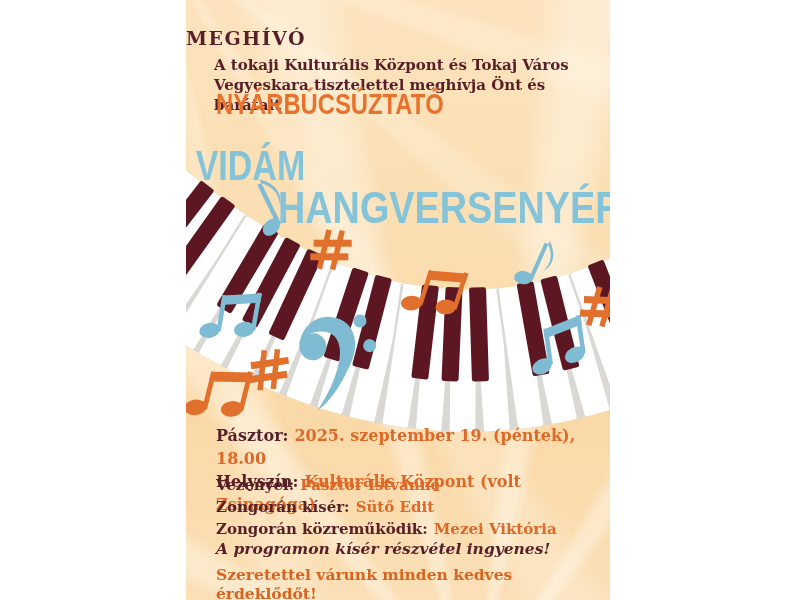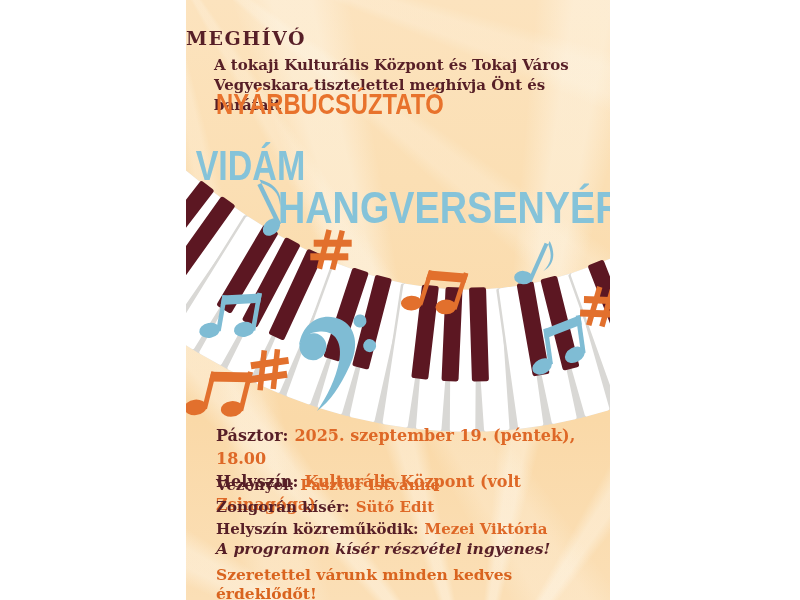--- a/index.html
+++ b/index.html
@@ -225,19 +225,19 @@
     </svg>
 
     <div class="info">
       <div><span class="lbl">Pásztor:</span><span class="val">2025. szeptember 19. (péntek), 18.00</span></div>
       <div><span class="lbl">Helyszín:</span><span class="val">Kulturális Központ (volt Zsinagóga)</span></div>
     </div>
 
     <div class="performers">
       <div><span class="lbl">Vezényel:</span><span class="val">Pásztor Istvánné</span></div>
       <div><span class="lbl">Zongorán kísér:</span><span class="val">Sütő Edit</span></div>
-      <div><span class="lbl">Helyszín közreműködik:</span><span class="val">Mezei Viktória</span></div>
+      <div><span class="lbl">Zongorán közreműködik:</span><span class="val">Mezei Viktória</span></div>
     </div>
 
     <p class="free-line">A programon kísér részvétel ingyenes!</p>
     <p class="welcome-line">Szeretettel várunk minden kedves érdeklődőt!</p>
   </div>
 </div>
 
 </body></html>

